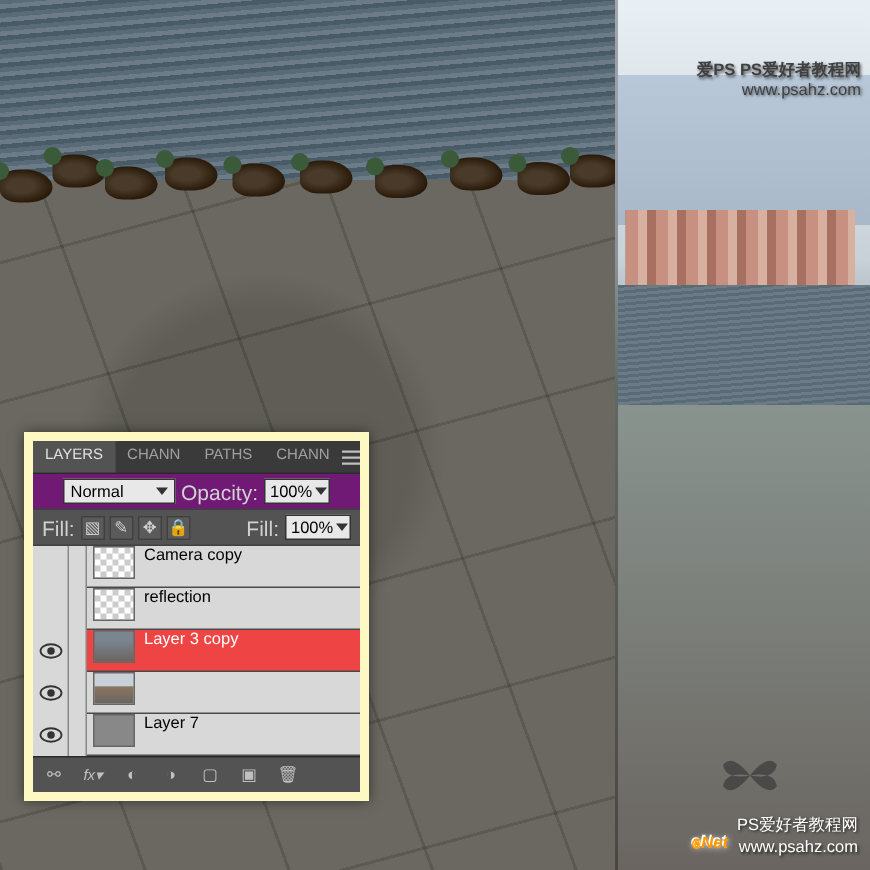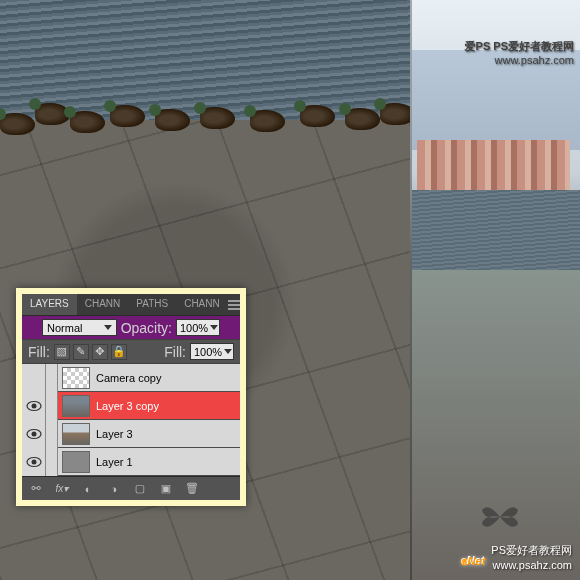--- a/index.html
+++ b/index.html
@@ -27,21 +27,21 @@
 .blend span{flex:1;}
 .arrow-down{width:0;height:0;border-left:4px solid transparent;border-right:4px solid transparent;border-top:5px solid #333;}
 .lbl{font-size:14px;color:#d0d0d0;}
 .pct{display:flex;align-items:center;background:#e8e8e8;color:#000;border:1px solid #333;height:17px;padding:0 3px;width:44px;}
 .pct span{flex:1;text-align:center;padding-right:2px;}
 .tri{width:0;height:0;border-left:4px solid transparent;border-right:4px solid transparent;border-top:5px solid #333;}
 .lock-row{display:flex;align-items:center;padding:3px 6px;background:#535353;border-bottom:1px solid #404040;height:24px;gap:4px;}
 .lock-icons{display:flex;gap:3px;align-items:center;}
 .lock-icons span{width:16px;height:16px;display:flex;align-items:center;justify-content:center;border:1px solid #404040;background:#5a5a5a;}
 .layers-list{background:#6a6a6a;}
-.layer-row{display:flex;align-items:center;height:28px;border-bottom:1px solid #4a4a4a;background:#d8d8d8;color:#000;}
+.layer-row{display:flex;align-items:flex-start;height:28px;border-bottom:1px solid #4a4a4a;background:#d8d8d8;color:#000;}
 .layer-row.selected{background:#ef4444;color:#fff;}
 .eye{width:24px;height:28px;display:flex;align-items:center;justify-content:center;border-right:1px solid #888;background:#d8d8d8;}
 .layer-row.selected .eye{background:#d8d8d8;}
 .link-col{width:12px;border-right:1px solid #888;height:28px;background:#d8d8d8;}
 .layer-row.selected .link-col{background:#d8d8d8;}
 .thumb{width:28px;height:22px;margin:0 4px;border:1px solid #666;background:#fff;display:flex;align-items:center;justify-content:center;overflow:hidden;}
 .thumb.trans{background:repeating-conic-gradient(#ccc 0 25%,#fff 0 50%) 0 0/8px 8px;}
 .thumb.pave{background:linear-gradient(180deg,#7a8590 30%,#6a6560);}
 .thumb.city{background:linear-gradient(180deg,#c8d0d8 40%,#8a7560 45%,#6a6560);}
 .thumb.white{background:#fff;}
@@ -143,52 +143,57 @@
         <div class="tri"></div>
     </div>
   </div>
   <div class="layers-list">
       <div class="layer-row">
         <div class="eye"></div>
         <div class="link-col"></div>
         <div class="thumb trans"></div>
         <div class="layer-name">Camera copy</div>
       </div>
+      <div class="layer-row">
+        <div class="eye"></div>
+        <div class="link-col"></div>
+        <div class="thumb trans"></div>
+        <div class="layer-name">reflection</div>
+      </div>
       <div class="layer-row selected">
         <div class="eye">
           <svg viewBox="0 0 16 12">
             <ellipse cx="8" cy="6" rx="7" ry="4.5" fill="none" stroke="#333" stroke-width="1.2"></ellipse>
             <circle cx="8" cy="6" r="2.5" fill="#333"></circle>
           </svg>
         </div>
         <div class="link-col"></div>
         <div class="thumb pave"></div>
         <div class="layer-name">Layer 3 copy</div>
       </div>
       <div class="layer-row">
         <div class="eye">
           <svg viewBox="0 0 16 12">
             <ellipse cx="8" cy="6" rx="7" ry="4.5" fill="none" stroke="#333" stroke-width="1.2"></ellipse>
             <circle cx="8" cy="6" r="2.5" fill="#333"></circle>
           </svg>
         </div>
         <div class="link-col"></div>
         <div class="thumb city"></div>
-        <div class="layer-name">Layer 3</div>
       </div>
       <div class="layer-row">
         <div class="eye">
           <svg viewBox="0 0 16 12">
             <ellipse cx="8" cy="6" rx="7" ry="4.5" fill="none" stroke="#333" stroke-width="1.2"></ellipse>
             <circle cx="8" cy="6" r="2.5" fill="#333"></circle>
           </svg>
         </div>
         <div class="link-col"></div>
         <div class="thumb gray"></div>
-        <div class="layer-name">Layer 1</div>
+        <div class="layer-name">Layer 7</div>
       </div>
     </div>
   <div class="panel-footer">
     <span>⚯</span>
     <span style="font-style:italic;font-size:10px">fx▾</span>
     <span>◐</span>
     <span>◑</span>
     <span>▢</span>
     <span>▣</span>
     <span>🗑</span>

